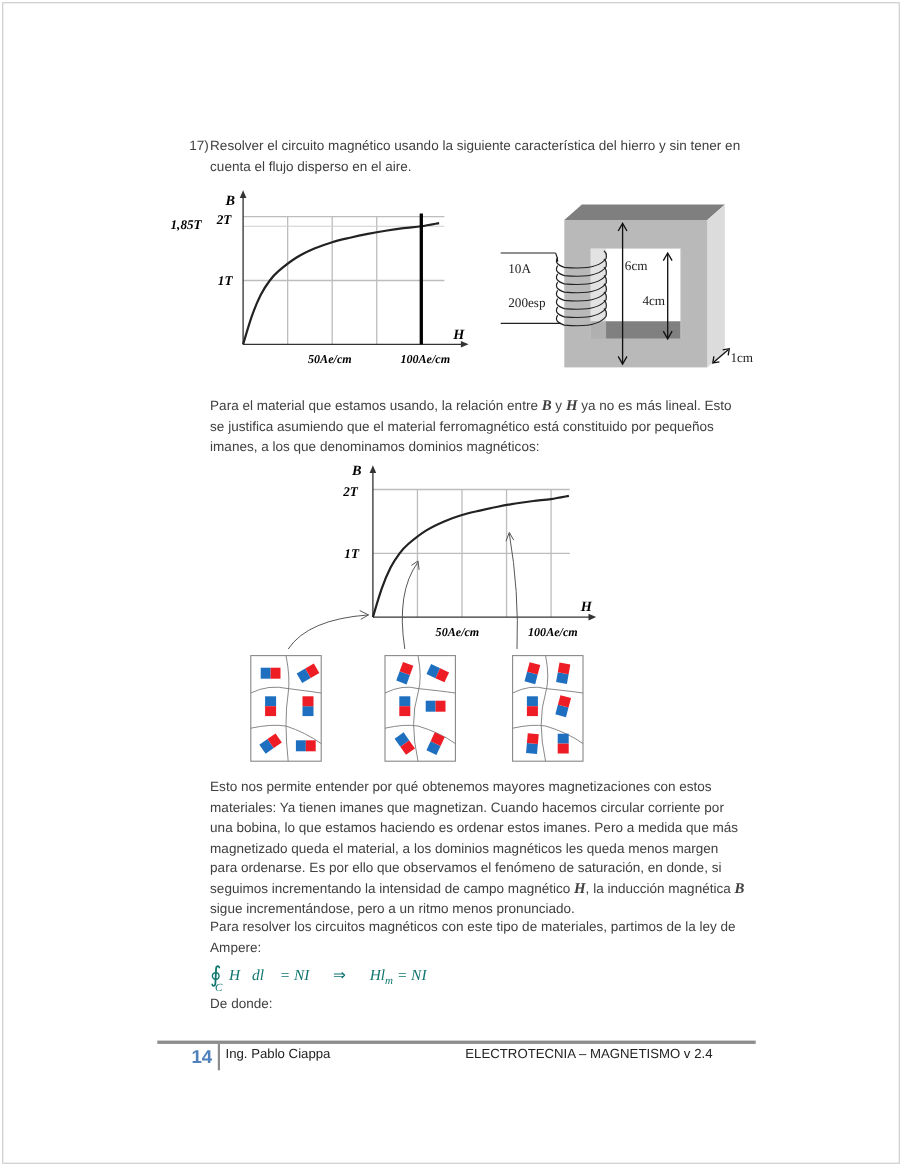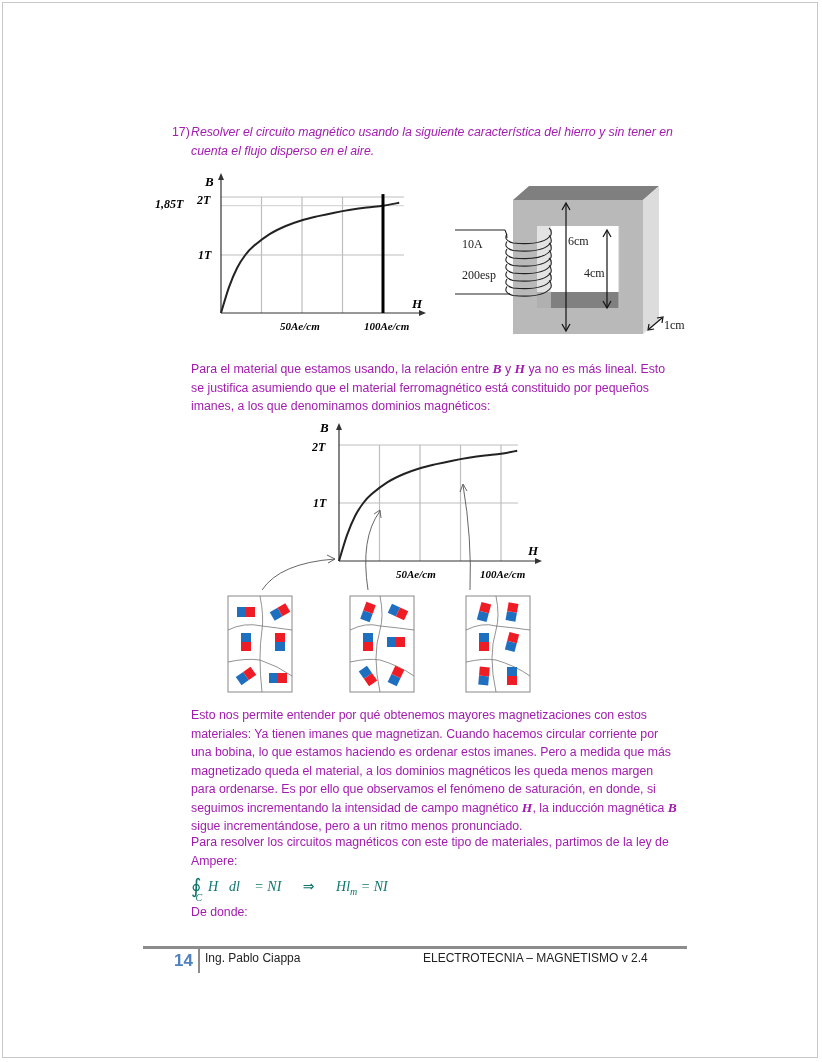--- a/index.html
+++ b/index.html
@@ -1,23 +1,23 @@
 <!DOCTYPE html>
 <html><head>
 <meta charset="utf-8">
 <style>
   html, body { margin:0; padding:0; background:#ffffff; }
   body { width:822px; height:1062px; position:relative; overflow:hidden; font-family:"Liberation Sans", sans-serif; color:#111; }
   .page-frame { position:absolute; left:2px; top:2px; width:816px; height:1056px; border:1px solid #c8c8c8; box-sizing:border-box; }
   .abs { position:absolute; }
-  .txt { font-size:12.3px; line-height:18.5px; color:#a21caf; }
+  .txt { font-size:12.3px; line-height:18.5px; color:#404040; }
   .para { position:absolute; left:191px; width:490px; }
   .mathb { font-family:"Liberation Serif", serif; font-weight:bold; font-style:italic; font-size:13.5px; }
   .item-num { position:absolute; left:172px; top:123px; }
-  .item-text { position:absolute; left:191px; top:123px; width:490px;font-style:italic; }
+  .item-text { position:absolute; left:191px; top:123px; width:490px; }
   svg text { font-family:"Liberation Serif", serif; font-style:italic; font-weight:bold; }
   .diag-label { font-family:Liberation Serif, serif; font-size:12px; color:#222; position:absolute; }
   .formula { position:absolute; left:191px; top:872px; font-family:"Liberation Serif", serif; font-style:italic; font-size:14px; color:#0f766e; white-space:nowrap; }
   .footer-line { position:absolute; left:143px; top:946px; width:544px; height:3px; background:#8c8c8c; }
   .footer-vbar { position:absolute; left:198px; top:949px; width:2px; height:24px; background:#8c8c8c; }
   .page-num { position:absolute; left:174px; top:951px; font-size:17px; font-weight:bold; color:#4f81bd;text-align:center; }
   .footer-author { position:absolute; left:205px; top:951px; font-size:12px; color:#222; }
   .footer-title { position:absolute; left:423px; top:951px; font-size:12px; color:#222; }
 </style>
 </head>

